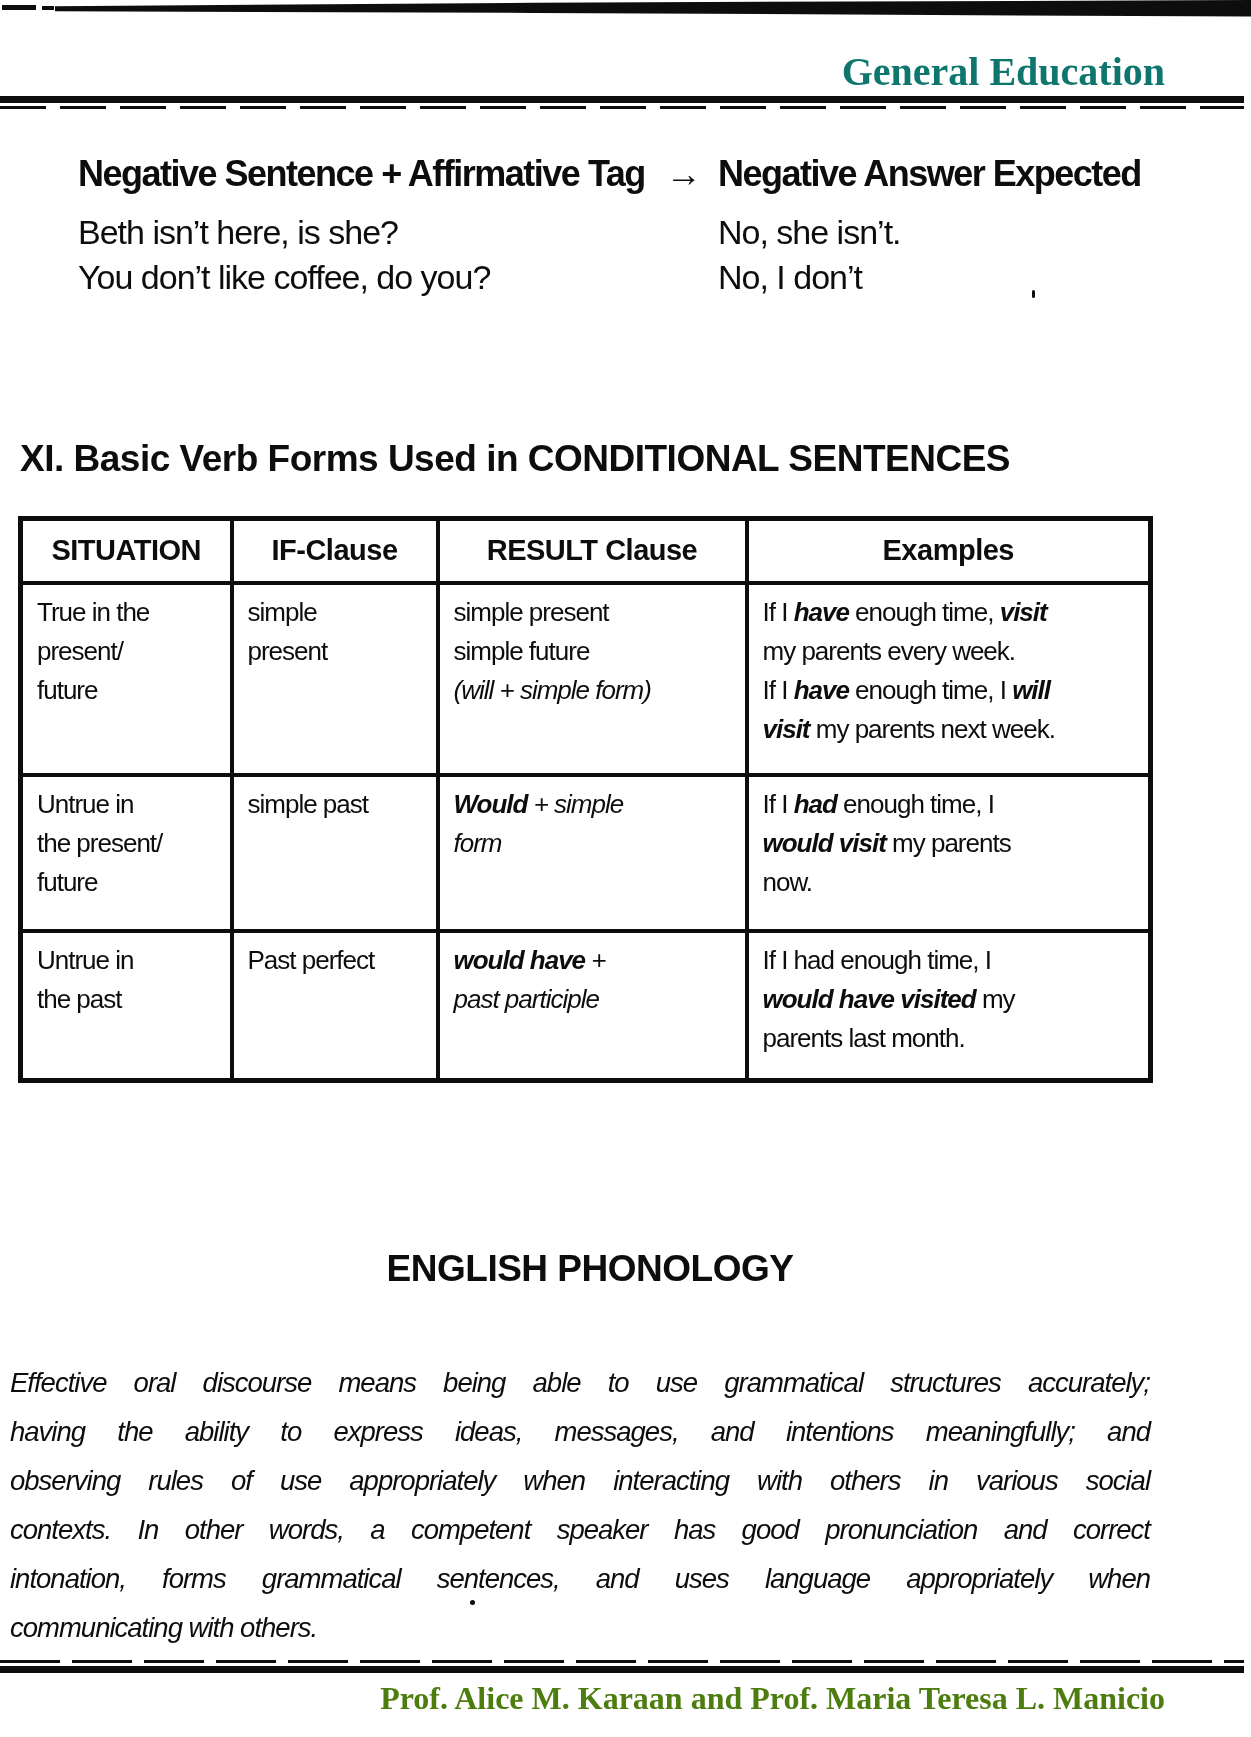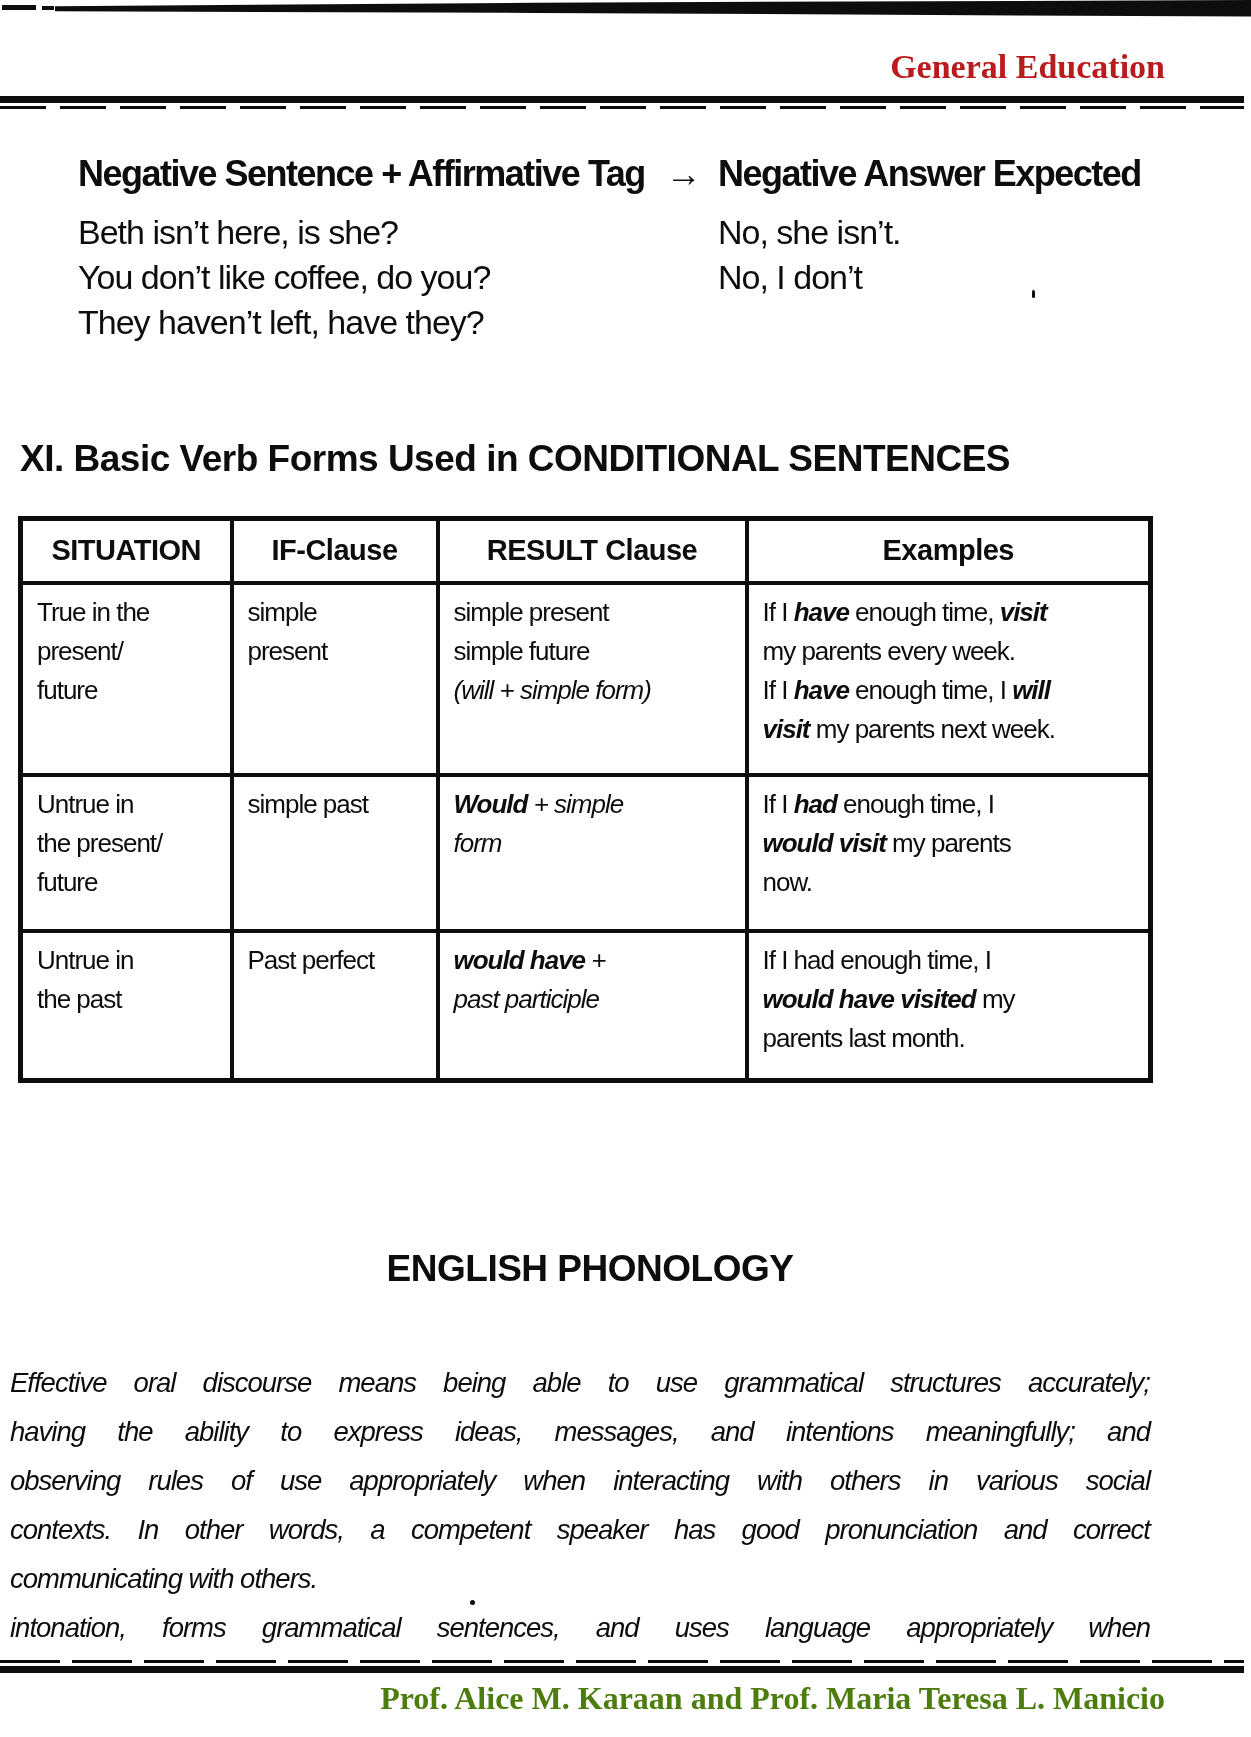--- a/index.html
+++ b/index.html
@@ -8,21 +8,21 @@
     font-family:"Liberation Sans", sans-serif;color:#0d0d0d;overflow:hidden;
     margin:0 auto;
   }
   
   .topbar{position:absolute;top:0;left:55px;width:1196px;height:18px;background:#0d0d0d;
     clip-path:polygon(0 35%,40% 15%,100% 0,100% 92%,40% 72%,0 62%);}
   .topdash1{position:absolute;top:5px;left:2px;width:34px;height:5px;background:#0d0d0d;}
   .topdash2{position:absolute;top:6px;left:42px;width:12px;height:4px;background:#0d0d0d;}
   .ge-header{
     position:absolute;top:48px;right:86px;
-    font-family:"Liberation Serif", serif;font-weight:bold;font-size:34px;color:#b91c1c;
+    font-family:"Liberation Serif", serif;font-weight:bold;font-size:40px;color:#0f766e;
   }
   .rule-thick-top{position:absolute;top:96px;left:0;width:1244px;height:7px;background:#0d0d0d;}
   .rule-dash-top{position:absolute;top:106px;left:0;width:1244px;height:3px;
     background:repeating-linear-gradient(90deg,#0d0d0d 0 46px,transparent 46px 60px);}
   
   .tag-grid{
     position:absolute;top:152px;left:78px;width:1100px;
     display:grid;grid-template-columns:588px 52px 1fr;grid-template-rows:58px 45px 45px 45px;
     align-items:start;font-size:34px;letter-spacing:-1px;line-height:44px;
   }
@@ -76,21 +76,20 @@
     <div class="t-hdr">Negative Answer Expected</div>
 
     <div>Beth isn’t here, is she?</div>
     <div></div>
     <div>No, she isn’t.</div>
 
     <div>You don’t like coffee, do you?</div>
     <div></div>
     <div>No, I don’t</div>
 
-    <div>They haven’t left, have they?</div>
     <div></div>
   </div>
 
   <div class="xi-heading">XI. Basic Verb Forms Used in CONDITIONAL SENTENCES</div>
 
   <table class="cond-table">
     <colgroup>
       <col style="width:211px">
         <col style="width:206px">
         <col style="width:309px">
@@ -124,22 +123,22 @@
   </tbody>
     </table>
 
   <div class="phon-heading">ENGLISH PHONOLOGY</div>
 
   <div class="phon-para">
     <div class="phon-line">Effective oral discourse means being able to use grammatical structures accurately;</div>
     <div class="phon-line">having the ability to express ideas, messages, and intentions meaningfully; and</div>
     <div class="phon-line">observing rules of use appropriately when interacting with others in various social</div>
     <div class="phon-line">contexts. In other words, a competent speaker has good pronunciation and correct</div>
+    <div class="phon-line">intonation, forms grammatical sentences, and uses language appropriately when</div>
     <div class="phon-line last">communicating with others.</div>
-    <div class="phon-line">intonation, forms grammatical sentences, and uses language appropriately when</div>
   </div>
 
   <div class="scan-dot" style="top:1600px;left:470px;"></div>
   <div class="scan-dot" style="top:290px;left:1032px;width:3px;height:8px;border-radius:2px;"></div>
 
   <div class="rule-dash-bot"></div>
   <div class="rule-thick-bot"></div>
   <div class="footer-credit">Prof. Alice M. Karaan and Prof. Maria Teresa L. Manicio</div>
 
 </div>

